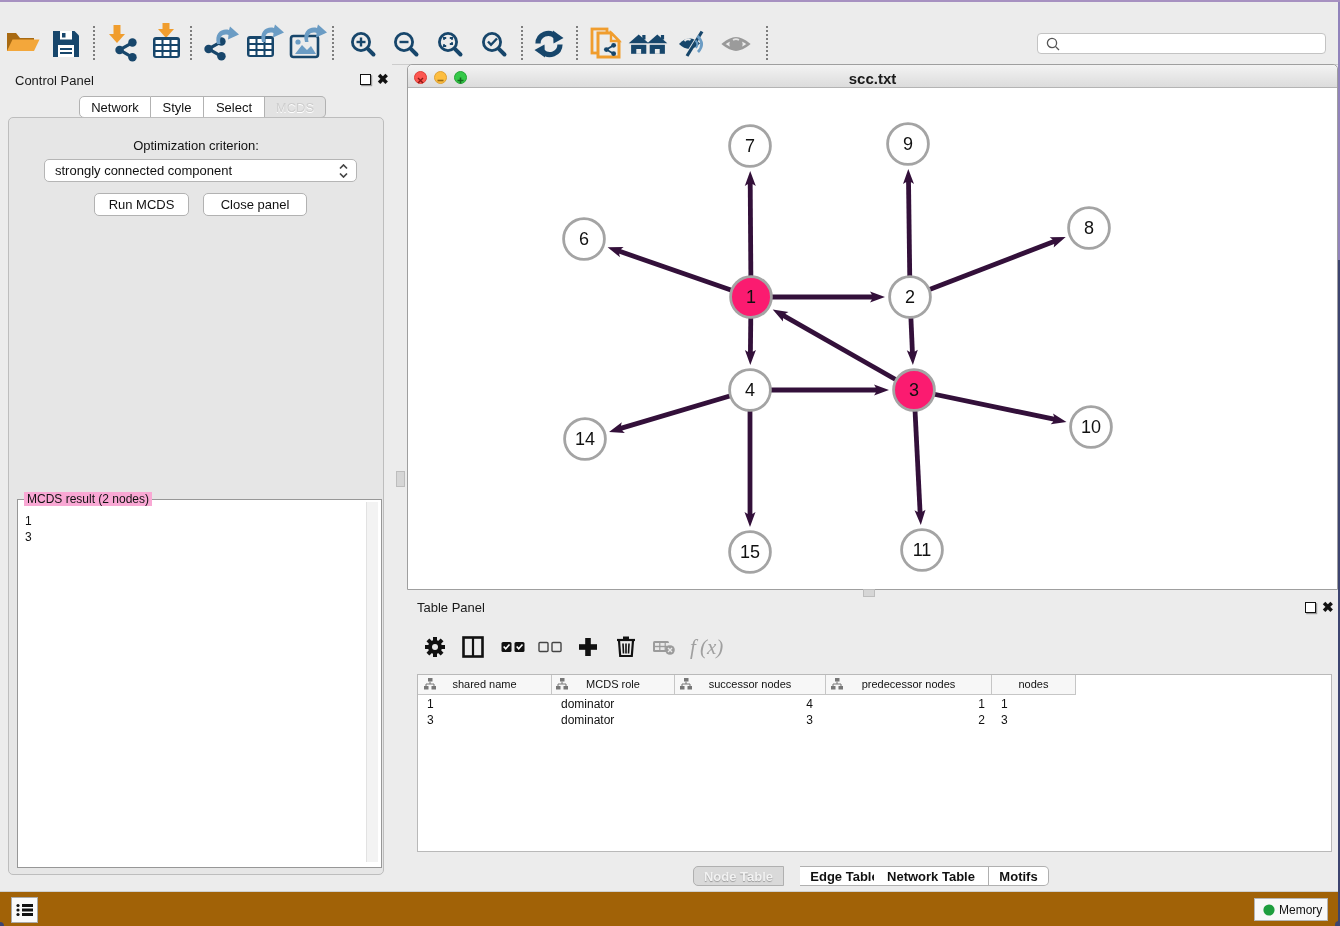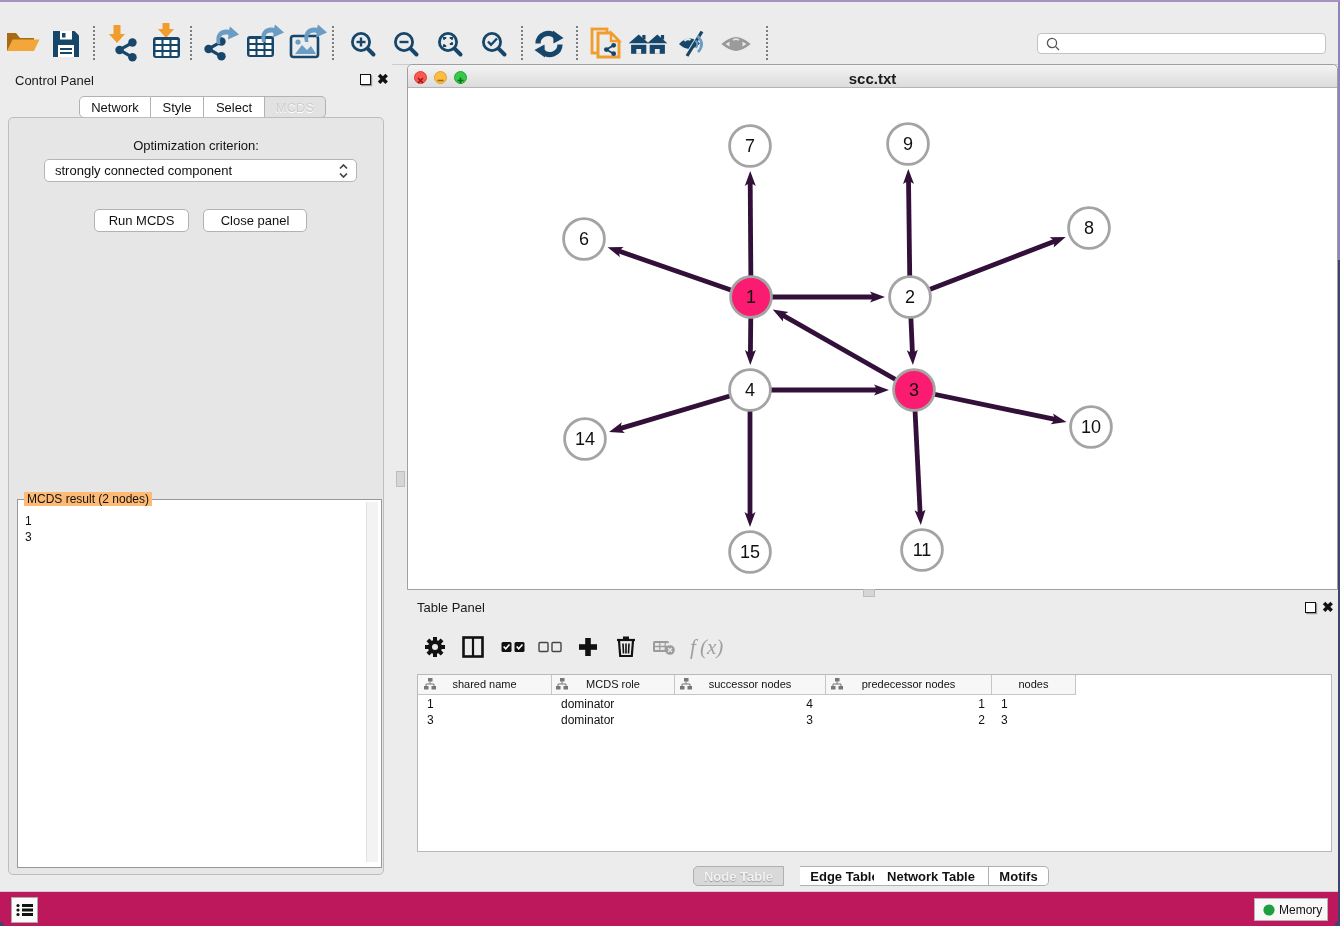--- a/index.html
+++ b/index.html
@@ -33,24 +33,24 @@
        background:#fff;font-size:13px;color:#111;text-align:center;line-height:21px;}
   #cp-content{position:absolute;left:8px;top:53px;width:376px;height:758px;
               background:#e6e6e6;border:1px solid #bdbdbd;border-radius:5px;box-sizing:border-box;}
   #opt-label{position:absolute;left:0;top:74px;width:392px;text-align:center;
              font-size:13px;color:#111;}
   #cp-select{position:absolute;left:44px;top:95px;width:313px;height:23px;background:#fff;
              border:1px solid #b5b5b5;border-radius:5px;box-sizing:border-box;
              font-size:13px;color:#111;line-height:21px;padding-left:10px;}
   .btn{position:absolute;top:129px;height:23px;background:#fff;border:1px solid #b2b2b2;
        border-radius:5px;box-sizing:border-box;font-size:13px;color:#111;
-       text-align:center;line-height:21px;margin-top:16px;}
+       text-align:center;line-height:21px;}
   #mcds-box{position:absolute;left:17px;top:435px;width:365px;height:369px;
             border:1px solid #979797;background:#fff;box-sizing:border-box;}
-  #mcds-legend{position:absolute;left:6px;top:-8px;background:#fdba74;padding:0 3px;
+  #mcds-legend{position:absolute;left:6px;top:-8px;background:#f9a8d4;padding:0 3px;
                font-size:12px;color:#111;}
   #mcds-text{position:absolute;left:7px;top:13px;font-size:12px;color:#111;line-height:16px;}
   #mcds-scroll{position:absolute;right:3px;top:2px;width:11px;height:360px;
                background:#f3f3f3;border-left:1px solid #e2e2e2;}
 
   
   #netwin{left:407px;top:64px;width:931px;height:526px;
           border:1px solid #9f9f9f;border-radius:5px 5px 0 0;box-sizing:border-box;
           background:#fff;}
   #net-titlebar{position:absolute;left:0;top:0;width:100%;height:23px;
@@ -66,21 +66,21 @@
   #tp-table{position:absolute;left:10px;top:81px;width:915px;height:178px;background:#fff;
             border:1px solid #b9b9b9;box-sizing:border-box;}
   .th{position:absolute;top:0;height:19px;border-right:1px solid #c6c6c6;background:#f7f7f7;
       box-sizing:border-box;font-size:11px;color:#111;text-align:center;line-height:19px;}
   .td{position:absolute;font-size:12px;color:#111;height:16px;line-height:16px;}
   #tp-tabs{position:absolute;left:286px;top:273px;height:20px;}
   .btab{position:absolute;top:0;height:20px;box-sizing:border-box;border:1px solid #b0b0b0;
         background:#fff;font-size:13px;font-weight:bold;color:#111;text-align:center;line-height:19px;}
 
   
-  #statusbar{left:0;top:891px;width:1340px;height:35px;background:#be185d;
+  #statusbar{left:0;top:891px;width:1340px;height:35px;background:#a16207;
              border-top:1px solid #cfcfcf;}
   #list-btn{position:absolute;left:11px;top:5px;width:27px;height:26px;background:#fafafa;
             border:1px solid #ababab;box-sizing:border-box;}
   #mem-btn{position:absolute;left:1254px;top:6px;width:74px;height:23px;background:#f8f8f8;
            border:1px solid #b5b5b5;box-sizing:border-box;font-size:12px;color:#111;}
   #rightstrip{left:1338px;top:2px;width:2px;height:924px;background:#3d4470;}
 </style>
 </head>
 <body>
 <div id="app">

